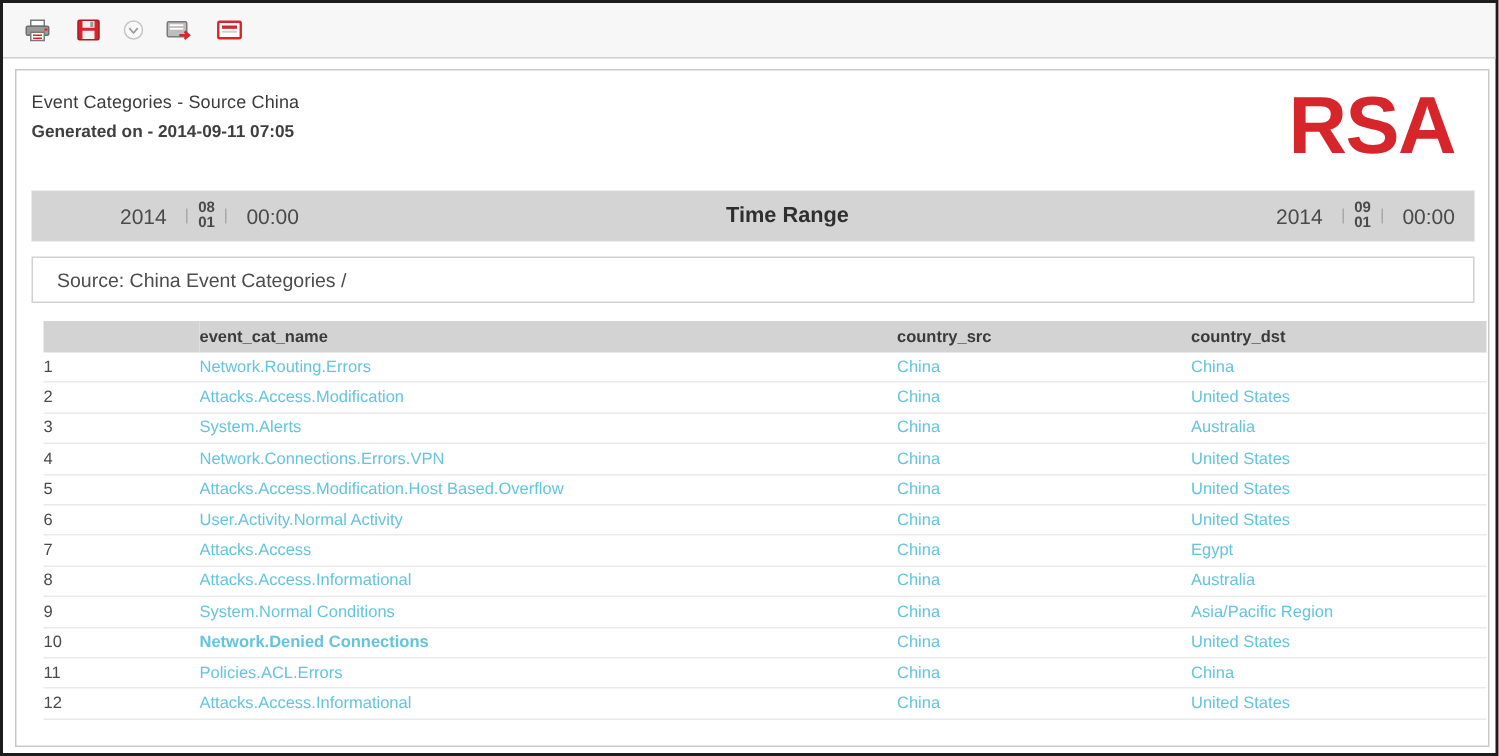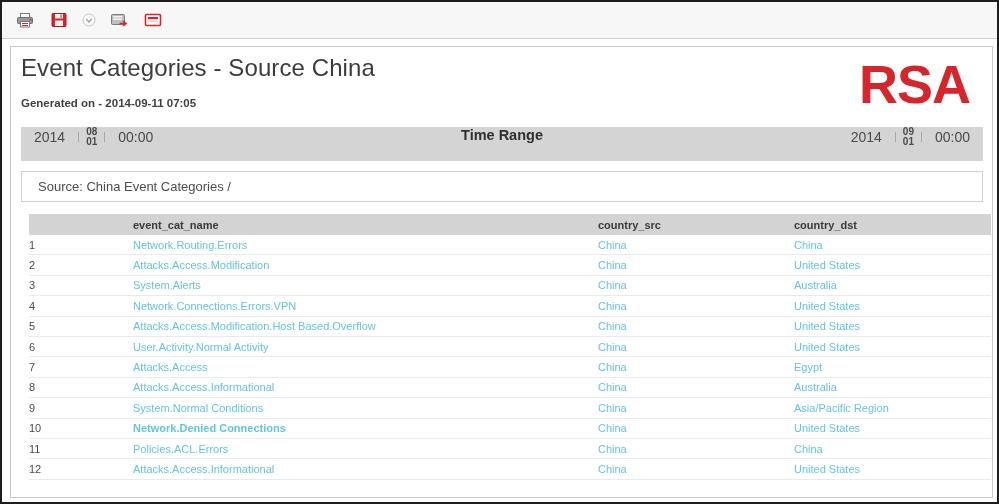--- a/index.html
+++ b/index.html
@@ -60,32 +60,32 @@
   
   .rpt-header {
     display: flex;
     align-items: flex-start;
     justify-content: space-between;
     padding: 8px 12px 0 10px;
     height: 74px;
     box-sizing: border-box;
   }
   .rpt-title {
-    font-size: 24px;
+    font-size: 12px;
     color: #3c3c3c;
     font-weight: normal;
     letter-spacing: 0.1px;
     line-height: 26px;
     white-space: nowrap;
   }
   .rpt-sub {
     font-size: 11.5px;
     font-weight: bold;
     color: #3f3f3f;
-    margin-top: 16px;
+    margin-top: 1px;
     white-space: nowrap;
   }
   .brand {
     display: flex;
     align-items: flex-start;
     margin-top: 2px;
     margin-right: 10px;
   }
   .brand-rsa {
     font-size: 54px;
@@ -111,23 +111,24 @@
   
   .timerange {
     position: absolute;
     left: 10px;
     top: 80px;
     width: 962px;
     height: 34px;
     box-sizing: border-box;
     background: #d4d4d4;
     display: flex;
-    align-items: flex-start;
+    align-items: center;
     font-size: 14px;
     color: #4a4a4a;
+    padding-left: 46px;
   }
   .tr-side {
     display: flex;
     align-items: stretch;
   }
   .tr-cell {
     display: flex;
     align-items: center;
     justify-content: center;
     padding: 0 13px;

